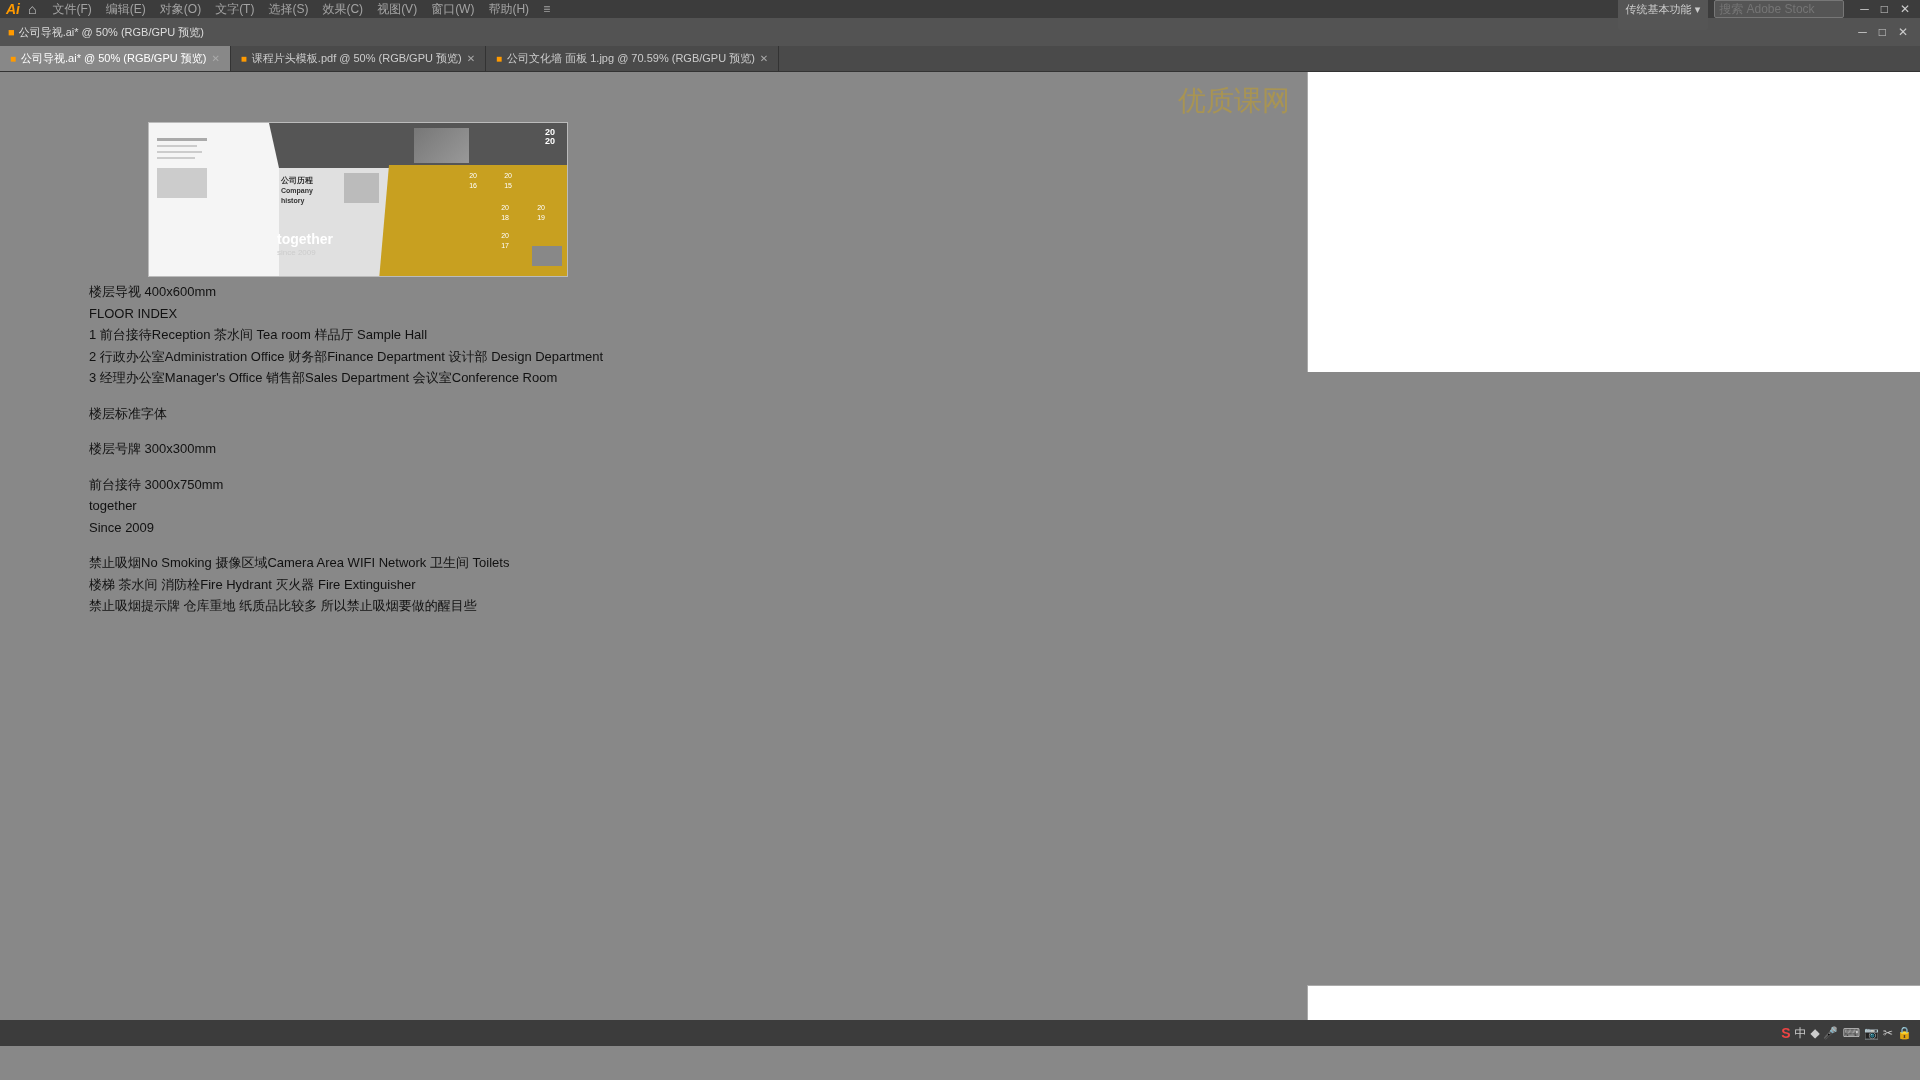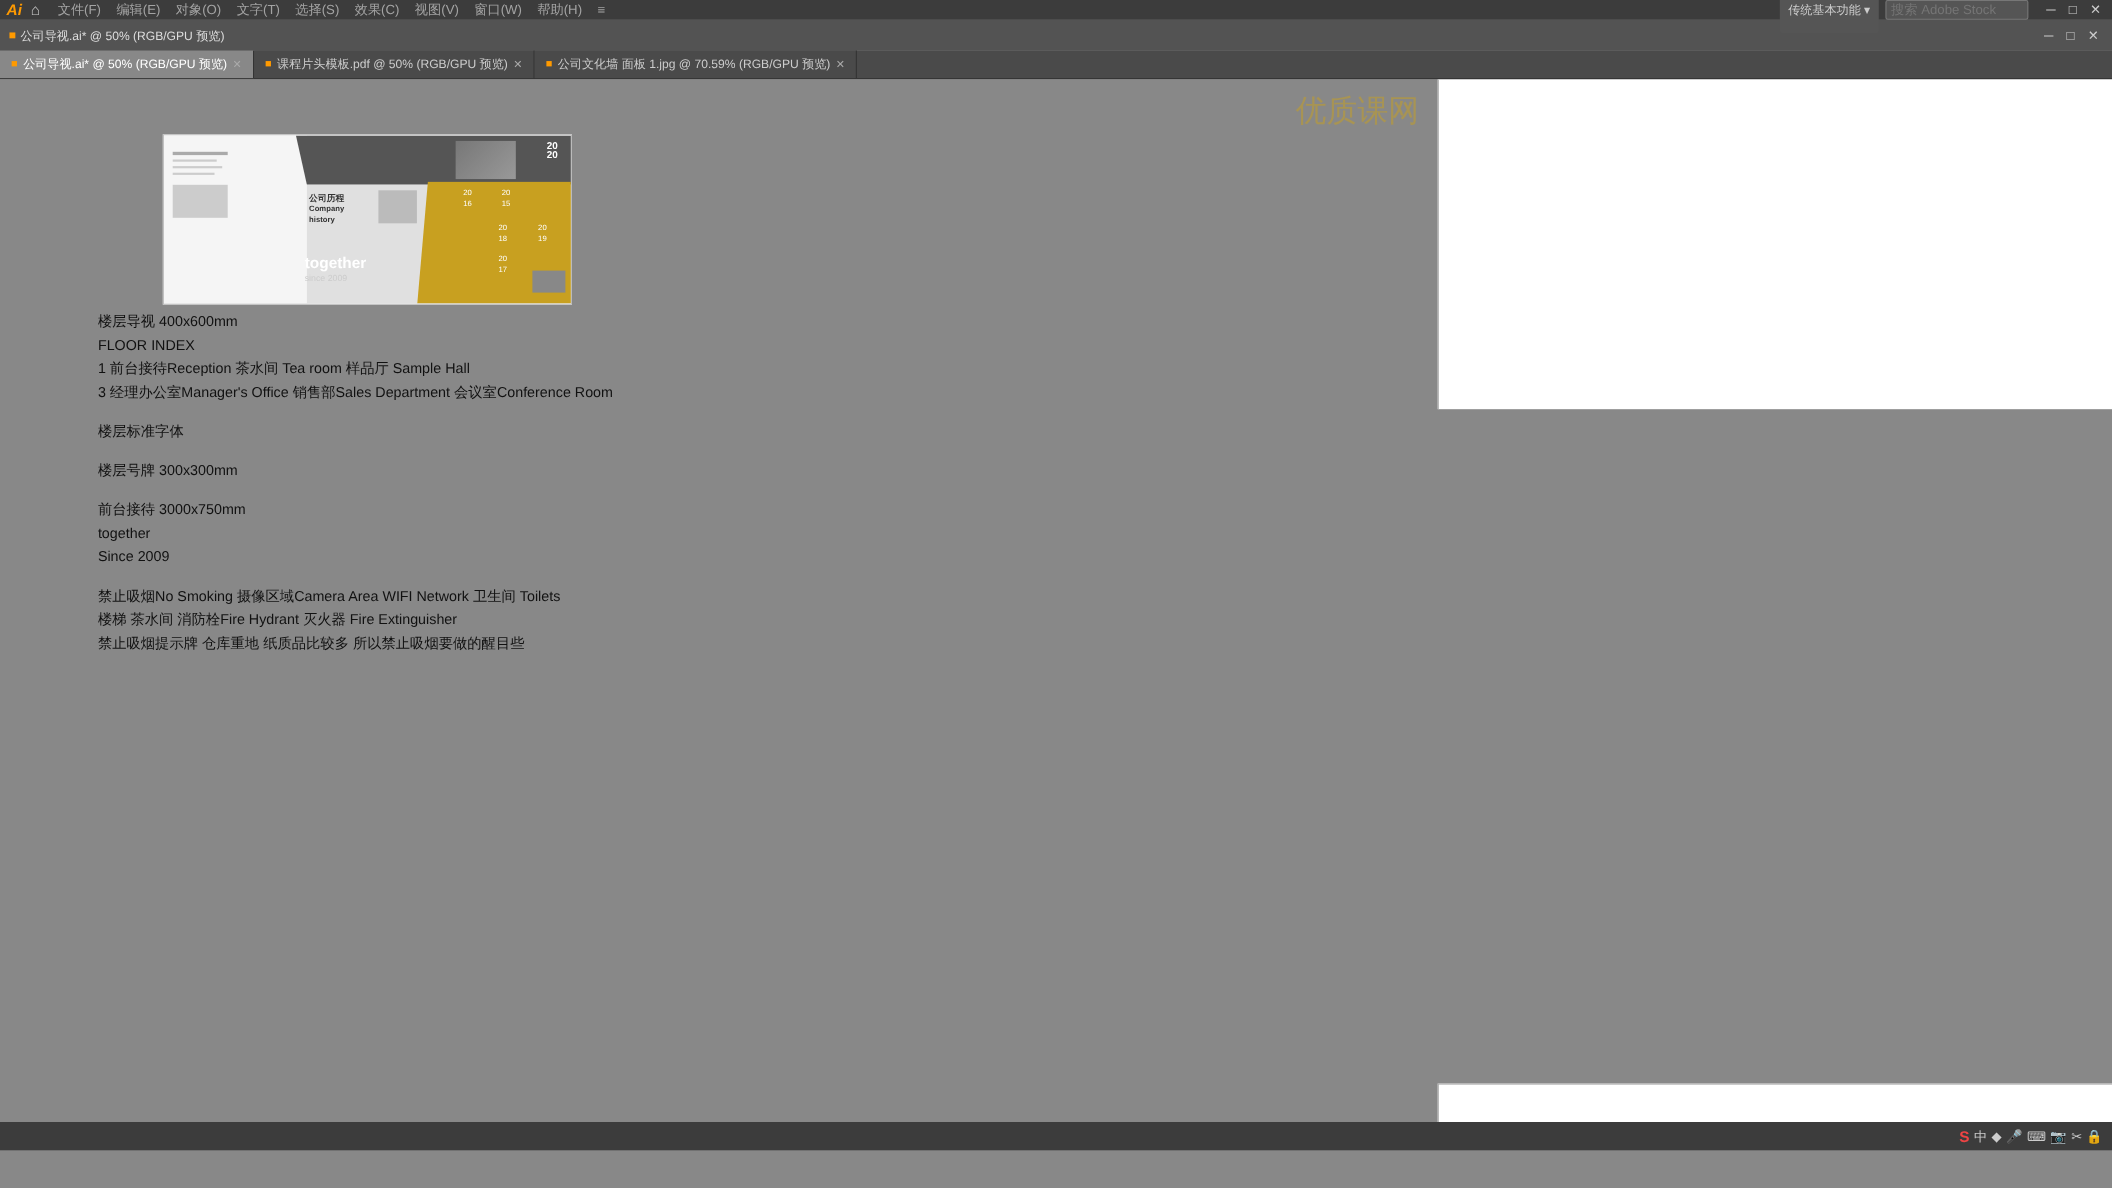--- a/index.html
+++ b/index.html
@@ -178,23 +178,23 @@
       color: #ccc;
       font-size: 12px;
       cursor: pointer;
     }
 
     
     #doc-preview {
       position: absolute;
       left: 148px;
       top: 50px;
-      width: 372px;
+      width: 420px;
       height: 155px;
-      background: #ffffff;
+      background: #15803d;
       border: 1px solid #bbb;
       overflow: hidden;
     }
 
     
     .preview-content {
       width: 100%;
       height: 100%;
       background: #e0e0e0;
       position: relative;
@@ -439,20 +439,21 @@
 
   <div id="right-panel-top"></div>
   <div id="right-panel-bottom"></div>
 
   <div id="brand-logo">优质课网</div>
 
   <div id="text-content">
     <div class="content-line">楼层导视 400x600mm</div>
     <div class="content-line">FLOOR INDEX</div>
     <div class="content-line">1  前台接待Reception  茶水间 Tea room 样品厅 Sample Hall</div>
+    <div class="content-line">2 行政办公室Administration Office 财务部Finance Department 设计部 Design Department</div>
     <div class="content-line">3 经理办公室Manager's Office 销售部Sales Department 会议室Conference Room</div>
 
     <div class="content-section">
       <div class="content-line">楼层标准字体</div>
     </div>
 
     <div class="content-section">
       <div class="content-line">楼层号牌 300x300mm</div>
     </div>
 

